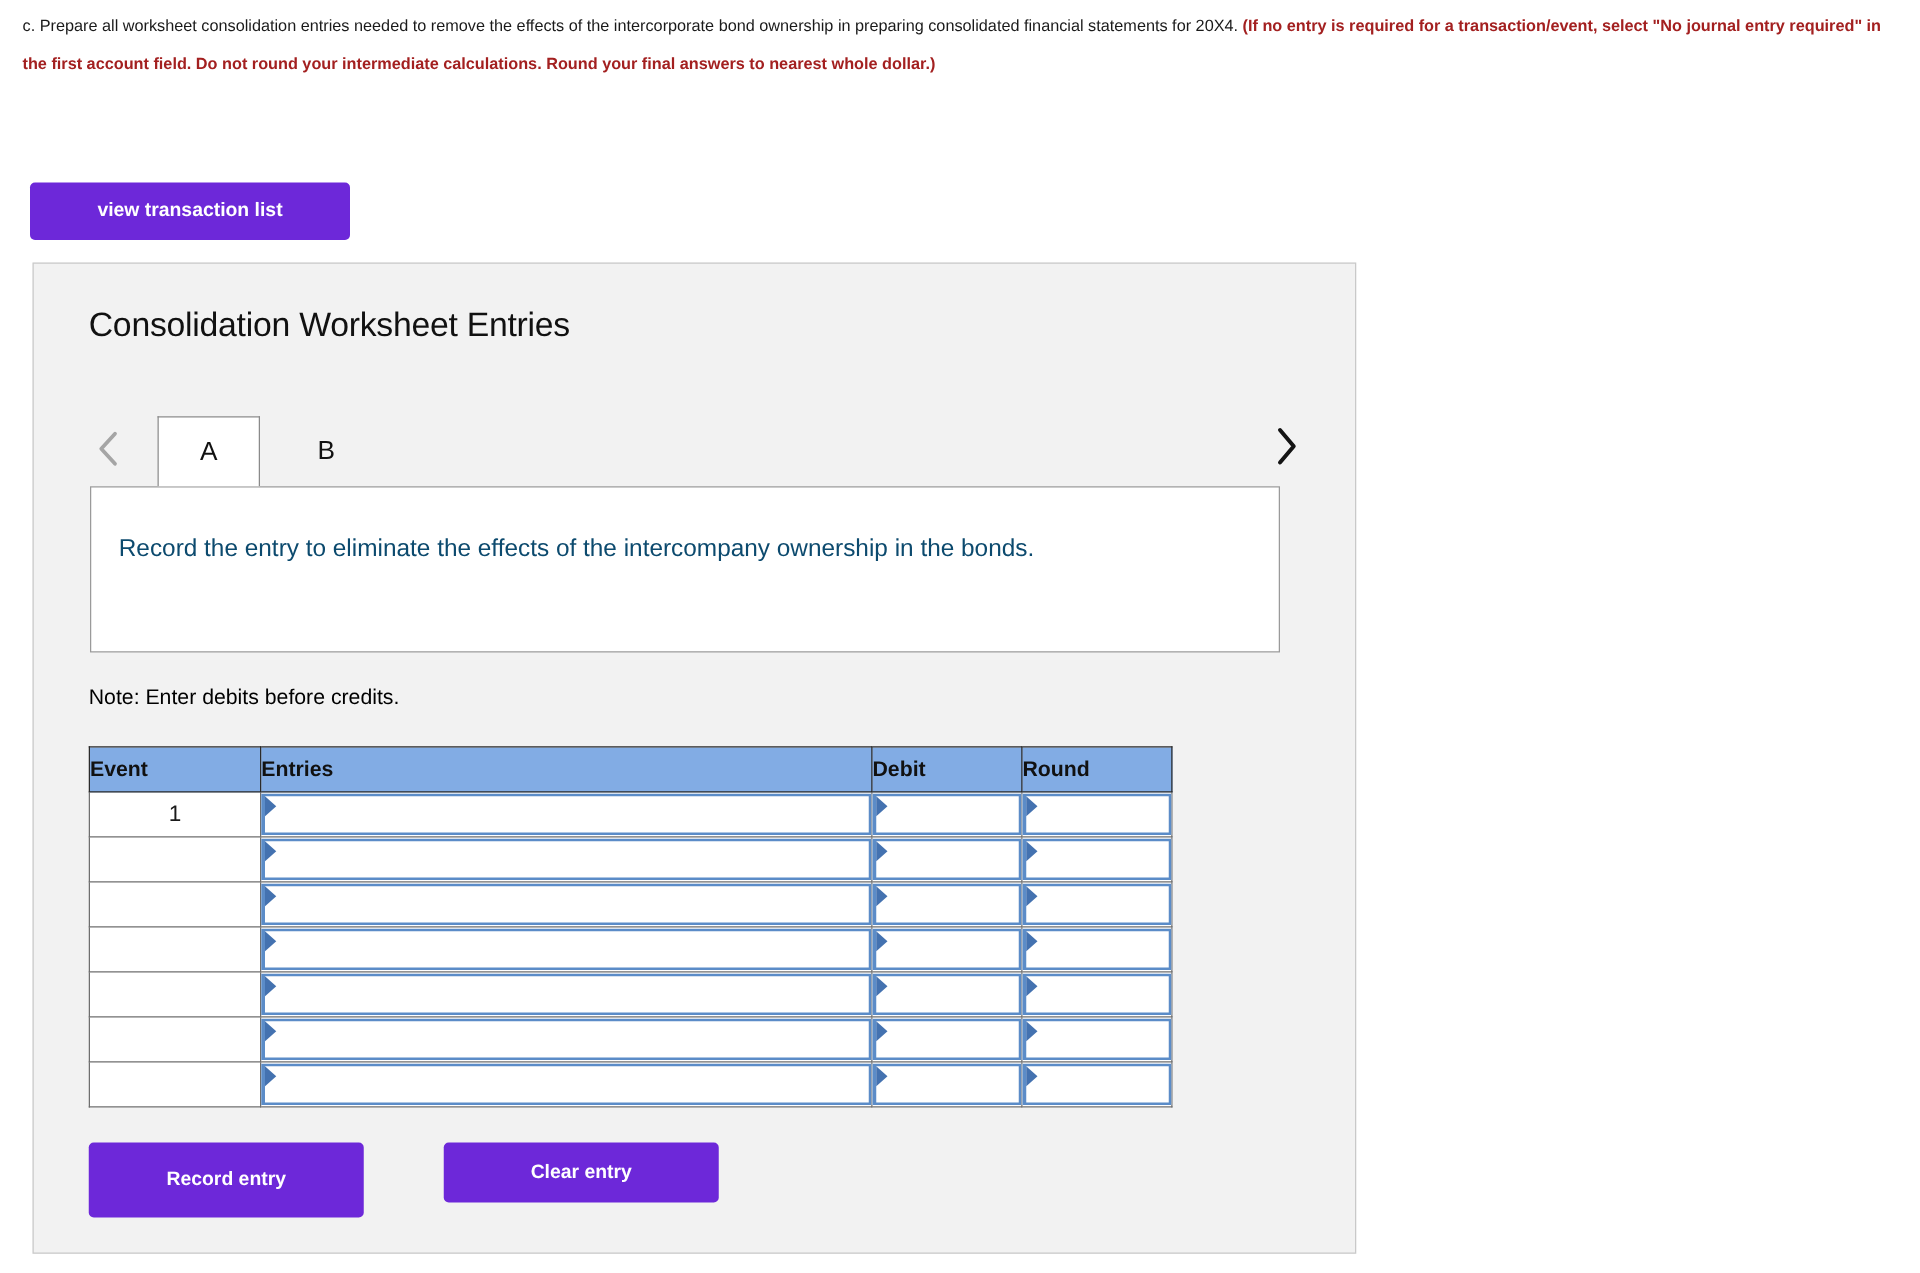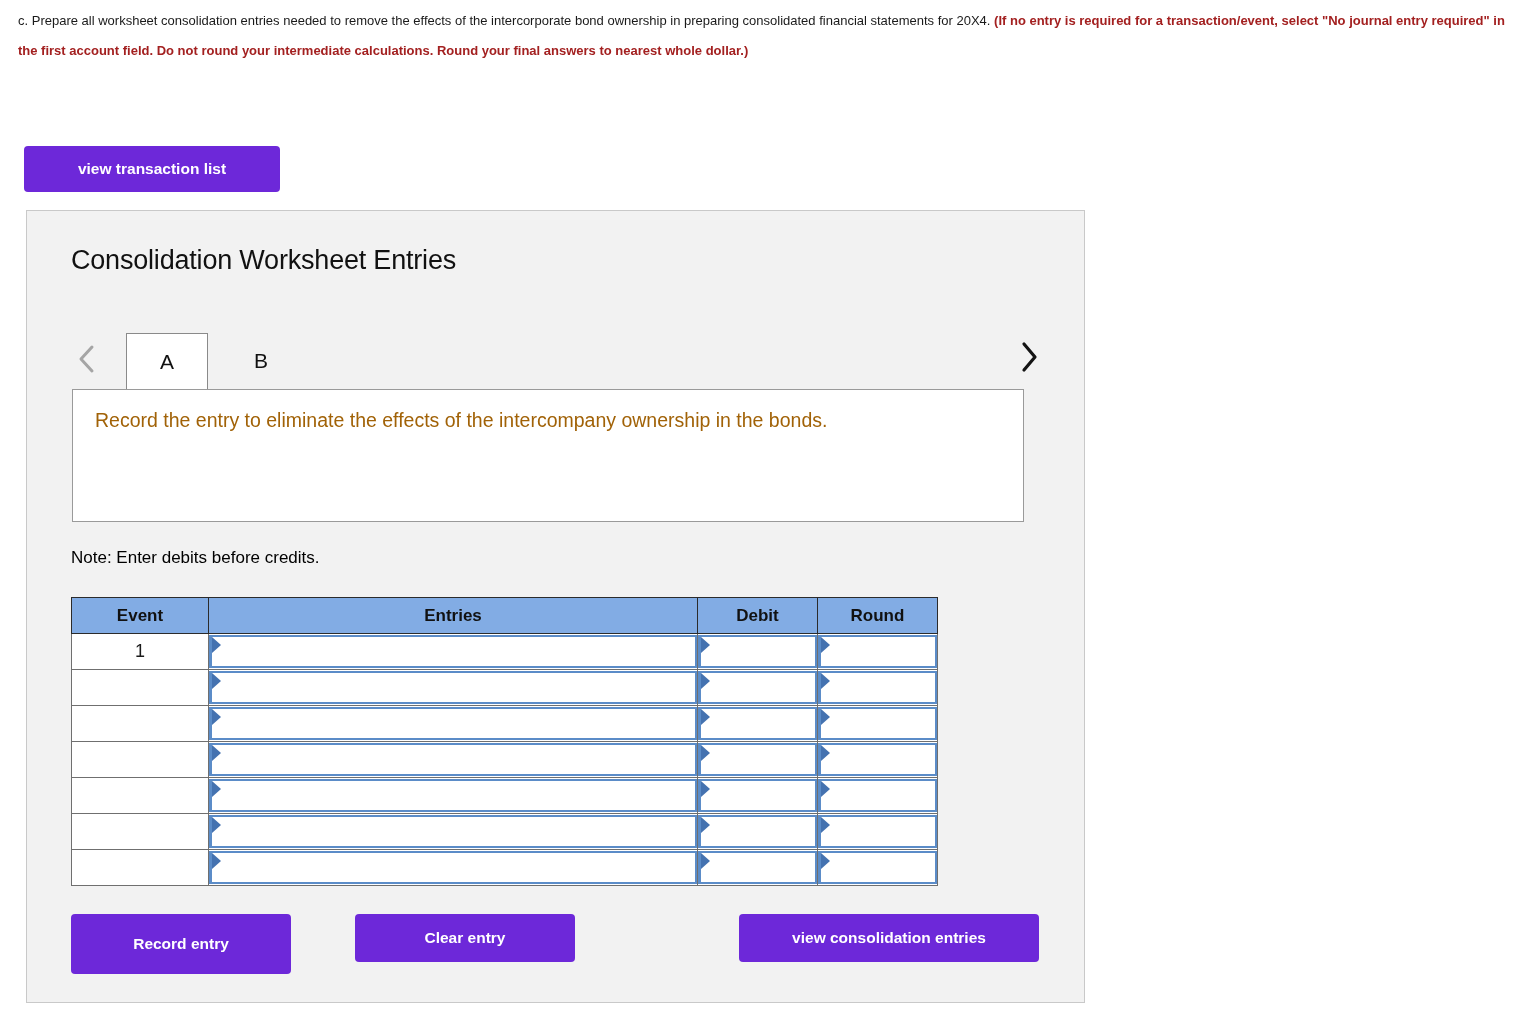--- a/index.html
+++ b/index.html
@@ -144,25 +144,25 @@
     width: 952px;
     height: 133px;
     background: #ffffff;
     border: 1px solid #9a9a9a;
     box-sizing: border-box;
     z-index: 1;
   }
   #entry-description-text {
     position: absolute;
     left: 22px;
-    top: 16px;
+    top: 35px;
     width: 845px;
     font-size: 19.5px;
     line-height: 28px;
-    color: #a16207;
+    color: #0c4a6e;
   }
 
   #debits-note {
     position: absolute;
     left: 44px;
     top: 337px;
     font-size: 17px;
     color: #000000;
   }
 
@@ -175,21 +175,21 @@
     border-collapse: collapse;
     table-layout: fixed;
   }
   #journal-table th {
     background: #82ace4;
     border: 1px solid #2b2b2b;
     height: 35px;
     font-size: 17px;
     font-weight: bold;
     color: #111111;
-    text-align: center;
+    text-align: left;
     padding: 0;
   }
   #journal-table td {
     border: 1px solid #6f6f6f;
     height: 35px;
     padding: 0;
     background: #ffffff;
     vertical-align: middle;
   }
   td.event-cell {
@@ -431,15 +431,14 @@
             </div>
         </td>
       </tr>
     </tbody>
   </table>
 
   <button id="record-entry-button" class="btn-blue">Record entry</button>
 
   <button id="clear-entry-button" class="btn-blue">Clear entry</button>
 
-  <button id="view-consolidation-entries-button" class="btn-blue">view consolidation entries</button>
 
 </div>
 
 </body></html>

